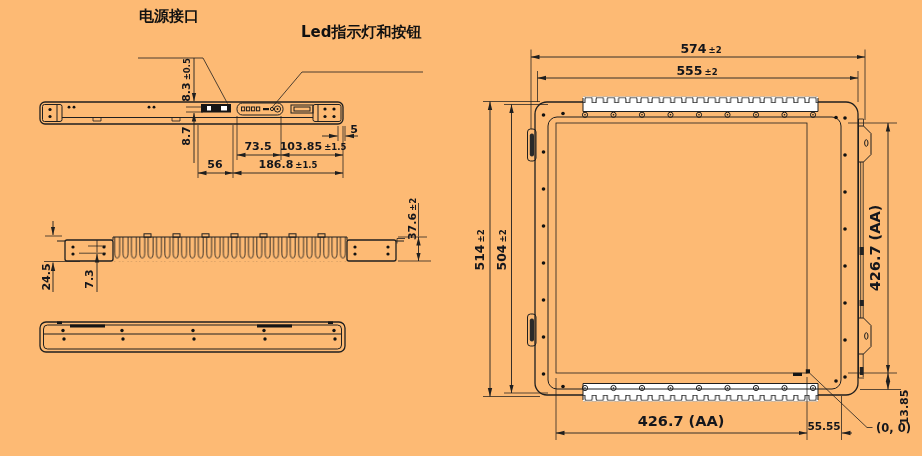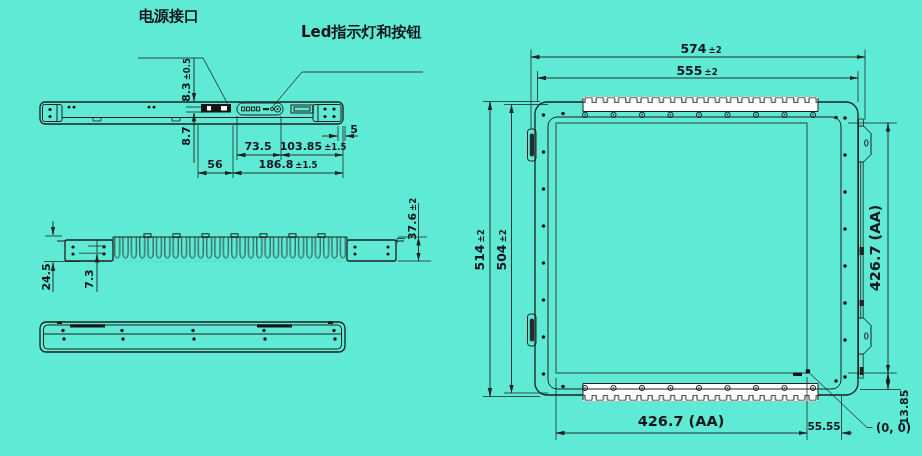--- a/index.html
+++ b/index.html
@@ -1,16 +1,16 @@
 <!DOCTYPE html>
 <html lang="zh"><head>
 <meta charset="utf-8">
 <style>
   html,body{margin:0;padding:0;background:#ffffff;}
-  .canvas{position:relative;width:922px;height:456px;background:#5eead4;overflow:hidden;
+  .canvas{position:relative;width:922px;height:456px;background:#fdba74;overflow:hidden;
           font-family:"DejaVu Sans", sans-serif;}
   svg{display:block;}
   .ln   {stroke:#1f1f1f;stroke-width:1.3;fill:none;}
   .ln2  {stroke:#1f1f1f;stroke-width:1;fill:none;}
   .thin {stroke:#1f1f1f;stroke-width:0.8;fill:none;}
   .dimln{stroke:#1f1f1f;stroke-width:0.9;fill:none;}
   .extln{stroke:#1f1f1f;stroke-width:0.75;fill:none;}
   .blk  {fill:#151515;stroke:none;}
   .whitefill{fill:#ffffff;stroke:none;}
   .dot  {fill:#111;stroke:none;}

